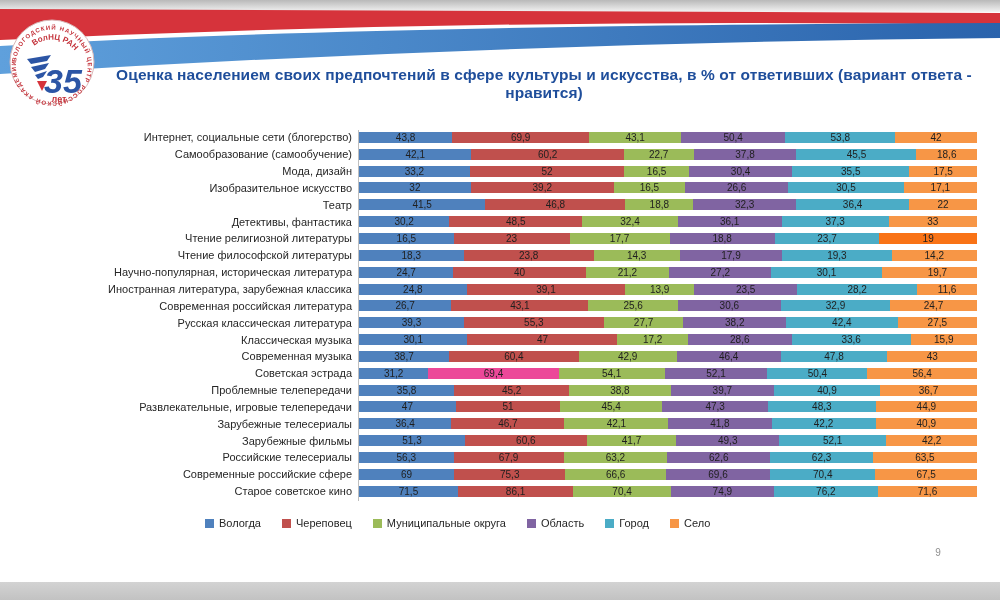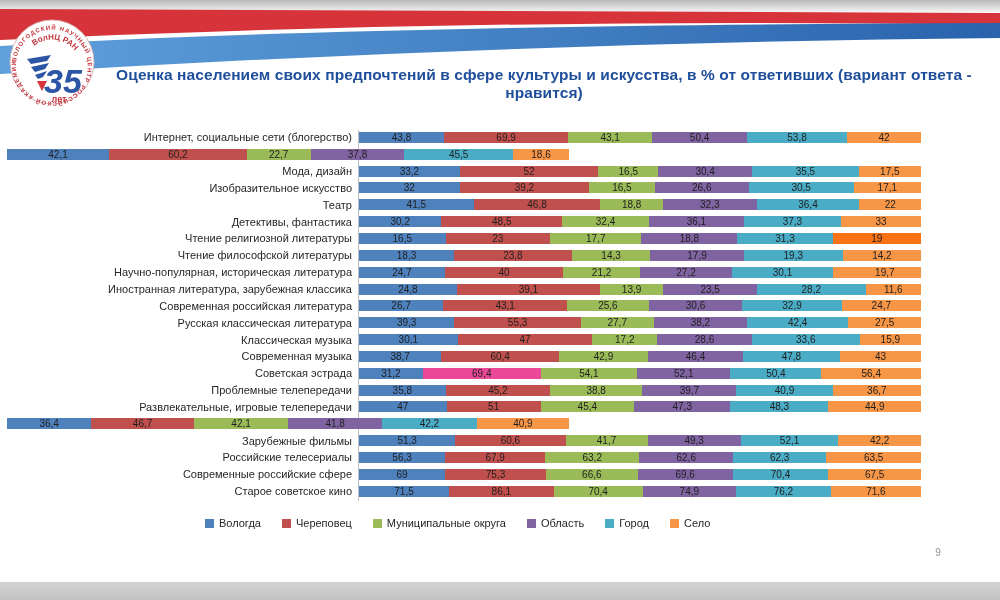--- a/index.html
+++ b/index.html
@@ -8,21 +8,21 @@
   
   .header-svg{position:absolute;top:0;left:0;display:block;}
   .logo-svg{position:absolute;top:17px;left:7px;display:block;}
   .title{position:absolute;top:66px;left:95px;width:898px;text-align:center;
          font-weight:bold;font-size:15.5px;color:#1F4E9B;letter-spacing:.1px;}
   
   .chart{position:absolute;top:129px;left:0;width:1000px;}
   .axis{position:absolute;left:358px;top:1px;width:1px;height:371px;background:#BFBFBF;}
   .row{display:flex;align-items:center;height:16.85px;}
   .cat-label{width:352px;text-align:right;font-size:11px;color:#262626;white-space:nowrap;flex:none;}
-  .bar{margin-left:7px;width:562px;height:11px;display:flex;flex:none;}
+  .bar{margin-left:7px;width:618px;height:11px;display:flex;flex:none;}
   .seg{position:relative;display:flex;align-items:center;justify-content:center;min-width:0;}
   .seg-val{font-size:10px;color:#1f1f1f;white-space:nowrap;line-height:11px;}
   
   .legend{position:absolute;top:517px;left:205px;display:flex;gap:21px;align-items:center;}
   .legend-item{display:flex;align-items:center;gap:5px;text-align:right;}
   .swatch{width:9px;height:9px;flex:none;}
   .legend-label{font-size:11px;color:#262626;white-space:nowrap;}
   
   .page-number{position:absolute;top:547px;left:930px;width:16px;text-align:center;
                font-size:10px;color:#8f8f8f;}
@@ -94,20 +94,21 @@
             </div>
             <div class="seg" style="flex-grow: 53.8; background: rgb(75, 172, 198);">
               <span class="seg-val">53,8</span>
             </div>
             <div class="seg" style="flex-grow: 42; background: rgb(247, 150, 70);">
               <span class="seg-val">42</span>
             </div>
           </div>
         </div>
         <div class="row">
+          <div class="cat-label">Самообразование (самообучение)</div>
           <div class="bar">
             <div class="seg" style="flex-grow: 42.1; background: rgb(79, 129, 189);">
               <span class="seg-val">42,1</span>
             </div>
             <div class="seg" style="flex-grow: 60.2; background: rgb(192, 80, 77);">
               <span class="seg-val">60,2</span>
             </div>
             <div class="seg" style="flex-grow: 22.7; background: rgb(155, 187, 89);">
               <span class="seg-val">22,7</span>
             </div>
@@ -223,21 +224,21 @@
             <div class="seg" style="flex-grow: 23; background: rgb(192, 80, 77);">
               <span class="seg-val">23</span>
             </div>
             <div class="seg" style="flex-grow: 17.7; background: rgb(155, 187, 89);">
               <span class="seg-val">17,7</span>
             </div>
             <div class="seg" style="flex-grow: 18.8; background: rgb(128, 100, 162);">
               <span class="seg-val">18,8</span>
             </div>
             <div class="seg" style="flex-grow: 18.7; background: rgb(75, 172, 198);">
-              <span class="seg-val">31,3</span>
+              <span class="seg-val">23,7</span>
             </div>
             <div class="seg" style="flex-grow: 19; background: #f97316;">
               <span class="seg-val">19</span>
             </div>
           </div>
         </div>
         <div class="row">
           <div class="cat-label">Чтение философской литературы</div>
           <div class="bar">
             <div class="seg" style="flex-grow: 18.3; background: rgb(79, 129, 189);">
@@ -461,20 +462,21 @@
             </div>
             <div class="seg" style="flex-grow: 48.3; background: rgb(75, 172, 198);">
               <span class="seg-val">48,3</span>
             </div>
             <div class="seg" style="flex-grow: 44.9; background: rgb(247, 150, 70);">
               <span class="seg-val">44,9</span>
             </div>
           </div>
         </div>
         <div class="row">
+          <div class="cat-label">Зарубежные телесериалы</div>
           <div class="bar">
             <div class="seg" style="flex-grow: 36.4; background: rgb(79, 129, 189);">
               <span class="seg-val">36,4</span>
             </div>
             <div class="seg" style="flex-grow: 46.7; background: rgb(192, 80, 77);">
               <span class="seg-val">46,7</span>
             </div>
             <div class="seg" style="flex-grow: 42.1; background: rgb(155, 187, 89);">
               <span class="seg-val">42,1</span>
             </div>

